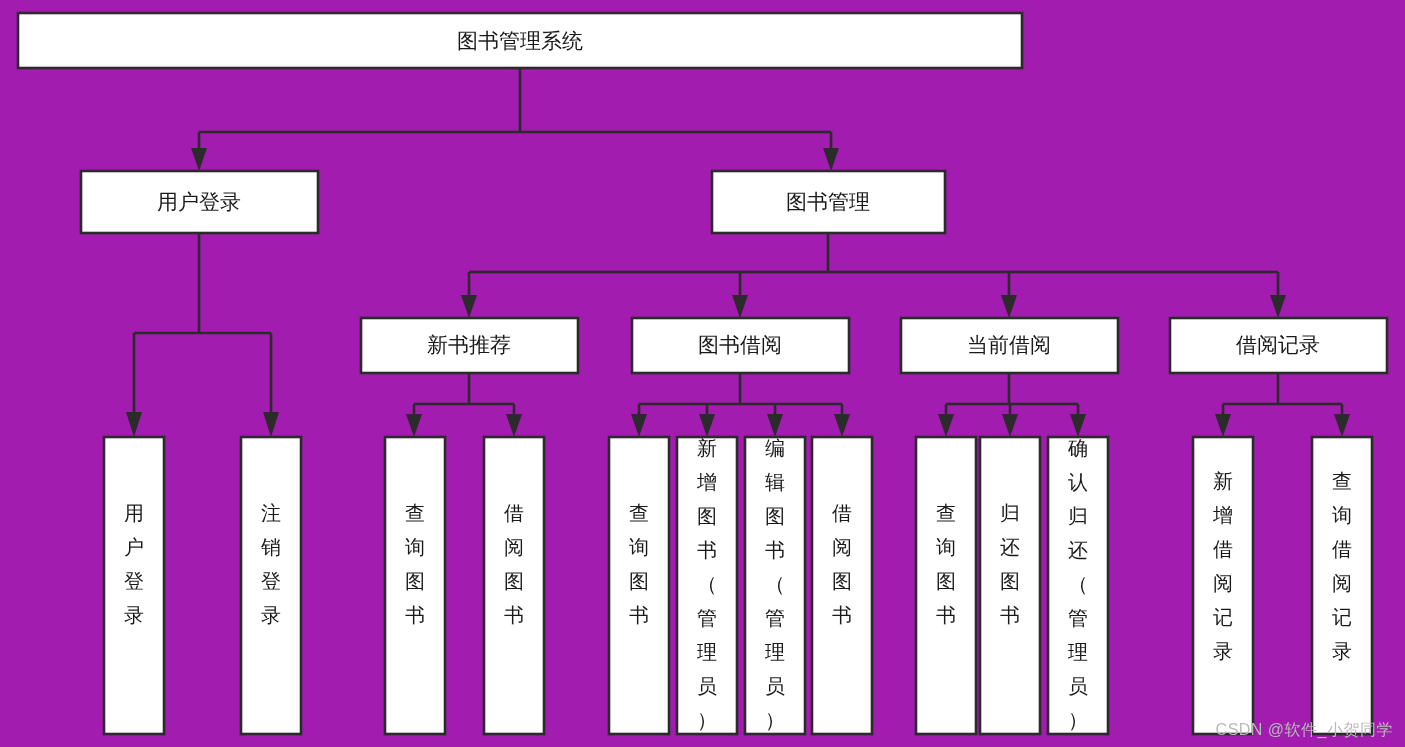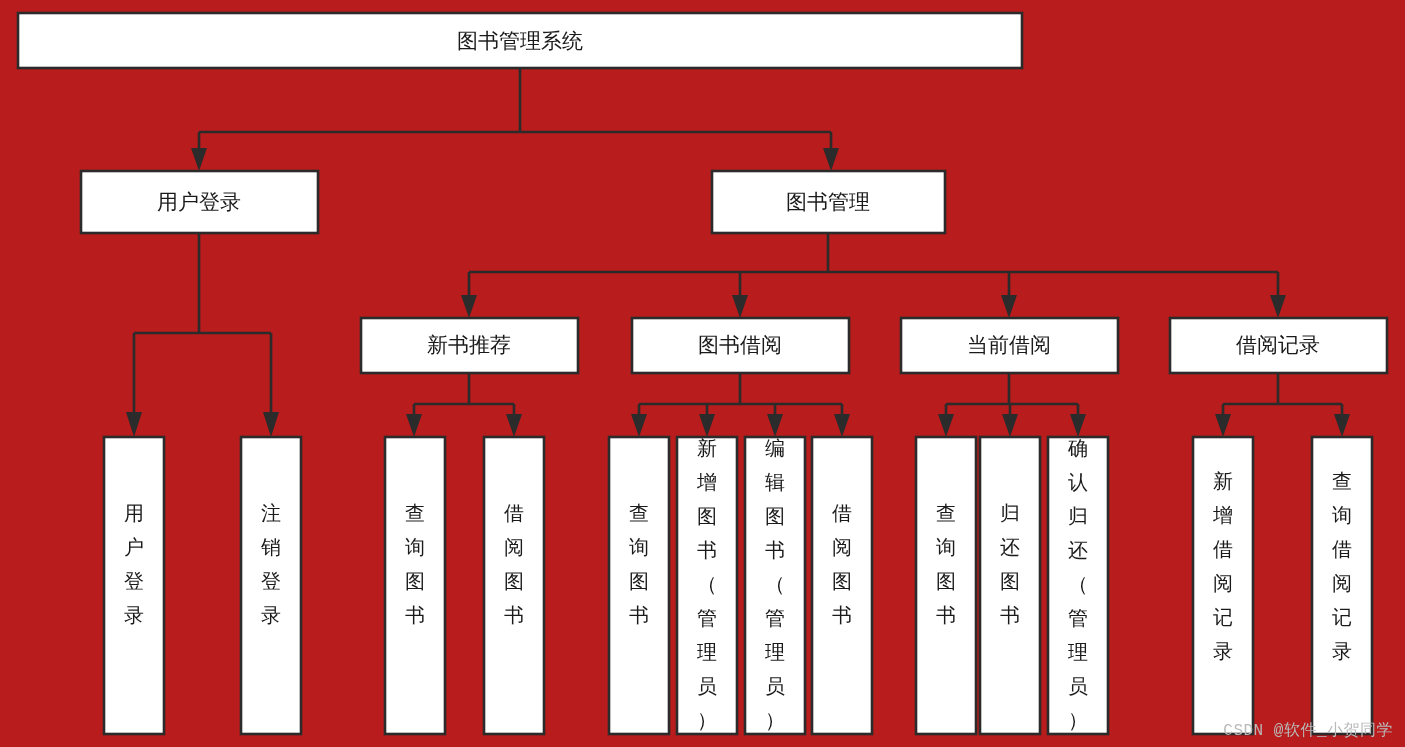--- a/index.html
+++ b/index.html
@@ -10,21 +10,21 @@
   body {
     width: 1405px;
     height: 747px;
     font-family: "DejaVu Sans", "Liberation Sans", sans-serif;
     overflow: hidden;
   }
   #diagram-root {
     position: relative;
     width: 1405px;
     height: 747px;
-    background: #b91c1c;
+    background: #a21caf;
   }
   svg.diagram-canvas {
     position: absolute;
     top: 0;
     left: 0;
     width: 1405px;
     height: 747px;
     display: block;
   }
   .node-rect {
@@ -52,21 +52,21 @@
     stroke-linecap: butt;
   }
   .arrow-head {
     fill: #2b2b2b;
     stroke: none;
   }
   .watermark-text {
     position: absolute;
     right: 12px;
     bottom: 6px;
-    font-family: Liberation Mono, monospace;
+    font-family: Liberation Sans, sans-serif;
     font-size: 16px;
     color: #b9b9b9;
     letter-spacing: 0.5px;
     white-space: nowrap;
     pointer-events: none;
   }
 </style>
 </head>
 <body>
 

